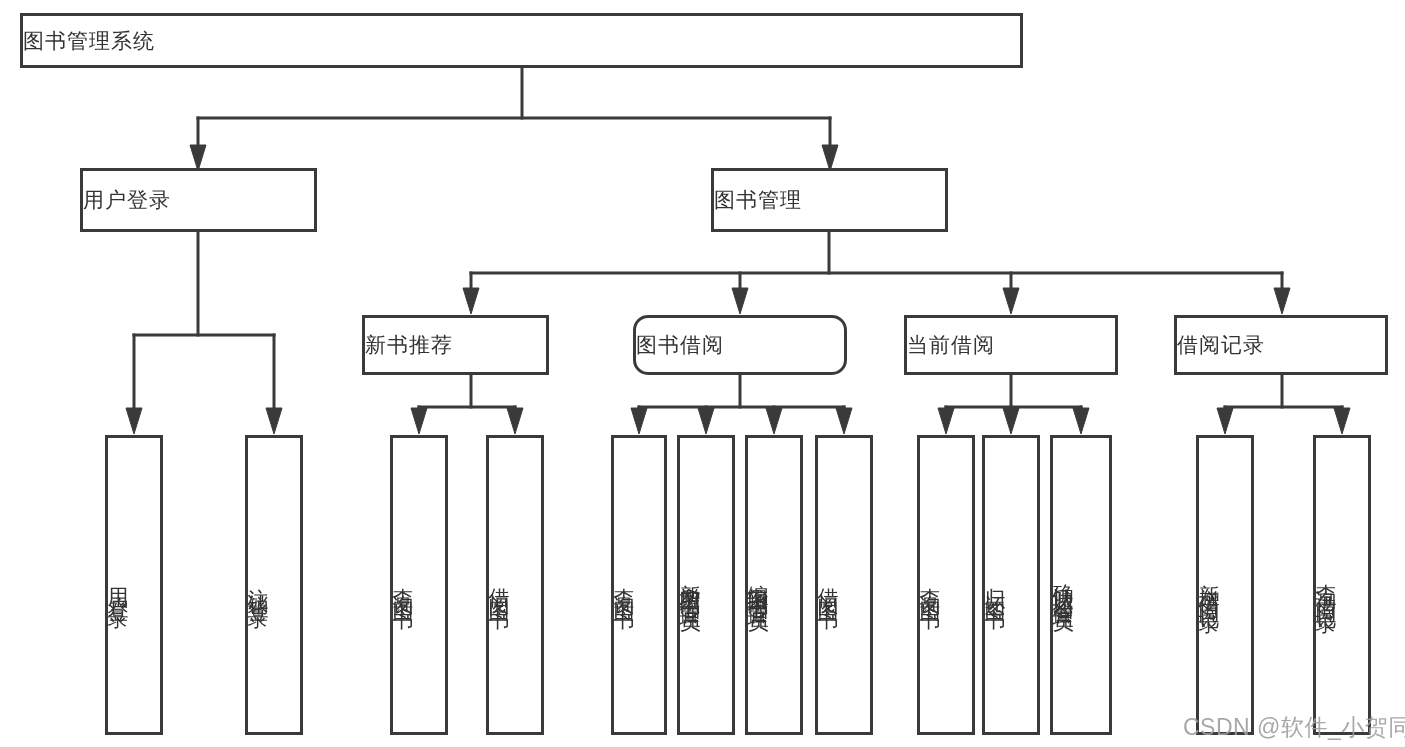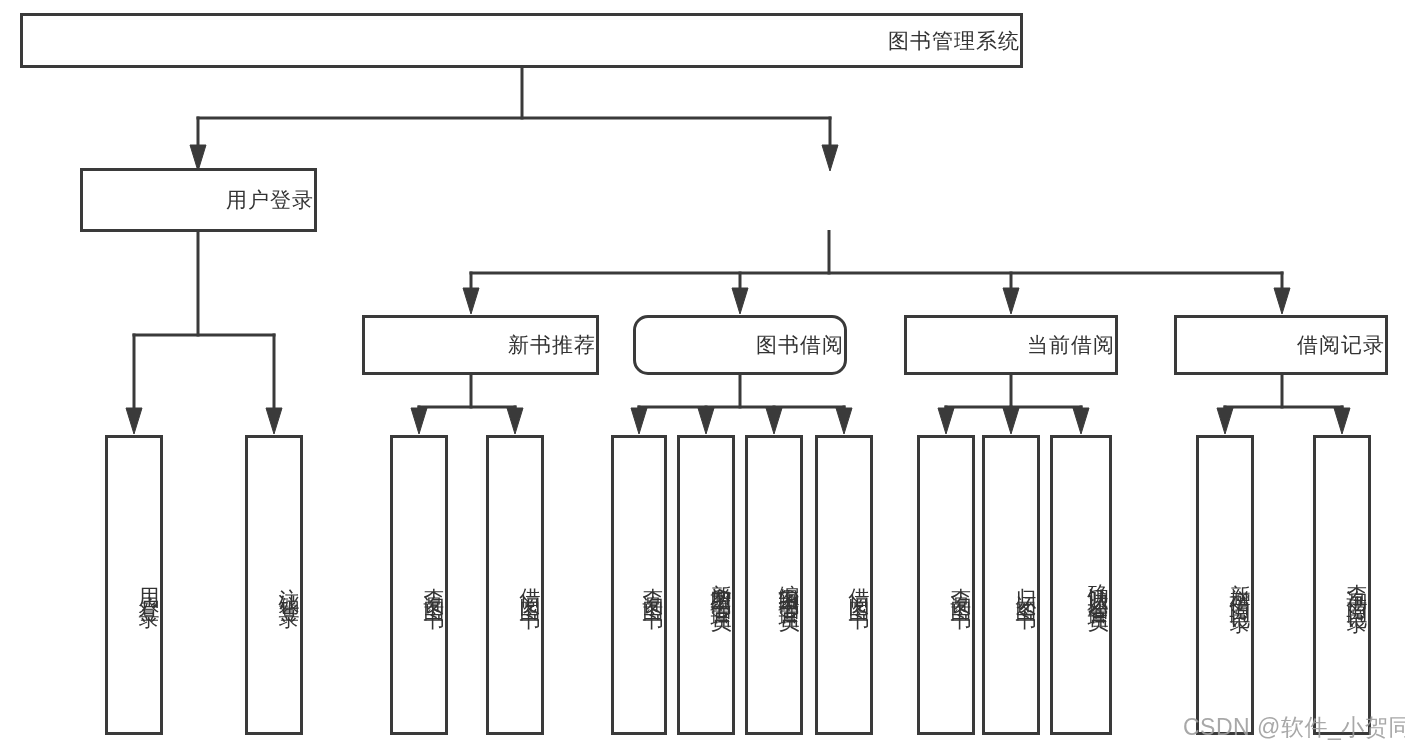--- a/index.html
+++ b/index.html
@@ -21,21 +21,21 @@
     width: 1405px; height: 747px;
     pointer-events: none;
   }
   .node {
     position: absolute;
     box-sizing: border-box;
     border: 3px solid #3a3a3a;
     background: #ffffff;
     display: flex;
     align-items: center;
-    justify-content: flex-end;
+    justify-content: flex-start;
     color: #333333;
     z-index: 2;
   }
   .node.h-label {
     font-size: 21px;
     letter-spacing: 1px;
     white-space: nowrap;
   }
   .node.v-label {
     font-size: 21px;
@@ -46,21 +46,21 @@
     letter-spacing: 7px;
     line-height: 1;
     color: #333333;
   }
   
   .root-box   { left: 20px;   top: 13px;  width: 1003px; height: 55px; }
   
   .l2-0 { left: 80px;  top: 168px; width: 237px; height: 64px; }
   .l2-1 { left: 711px; top: 168px; width: 237px; height: 64px; }
   
-  .l3-0 { left: 362px;  top: 315px; width: 237px; height: 60px; }
+  .l3-0 { left: 362px;  top: 315px; width: 187px; height: 60px; }
   .l3-1 { left: 633px;  top: 315px; width: 214px; height: 60px; border-radius: 15px; }
   .l3-2 { left: 904px;  top: 315px; width: 214px; height: 60px; }
   .l3-3 { left: 1174px; top: 315px; width: 214px; height: 60px; }
   
   .leaf { top: 435px; height: 300px; }
   .g1-0 { left: 105px;  width: 58px; }
   .g1-1 { left: 245px;  width: 58px; }
   .g2-0 { left: 390px;  width: 58px; }
   .g2-1 { left: 486px;  width: 58px; }
   .g3-0 { left: 611px;  width: 56px; }
@@ -154,20 +154,23 @@
     <polygon points="1334,408 1350,408 1342,434" stroke-width="1"></polygon>
   </svg>
 
   <div class="node h-label root-box">
     <span>图书管理系统</span>
   </div>
 
   <div class="node h-label l2-0">
     <span>用户登录</span>
   </div>
+  <div class="node h-label l2-1">
+    <span>图书管理</span>
+  </div>
 
   <div class="node h-label l3-0">
     <span>新书推荐</span>
   </div>
   <div class="node h-label l3-1">
     <span>图书借阅</span>
   </div>
   <div class="node h-label l3-3">
     <span>借阅记录</span>
   </div>

